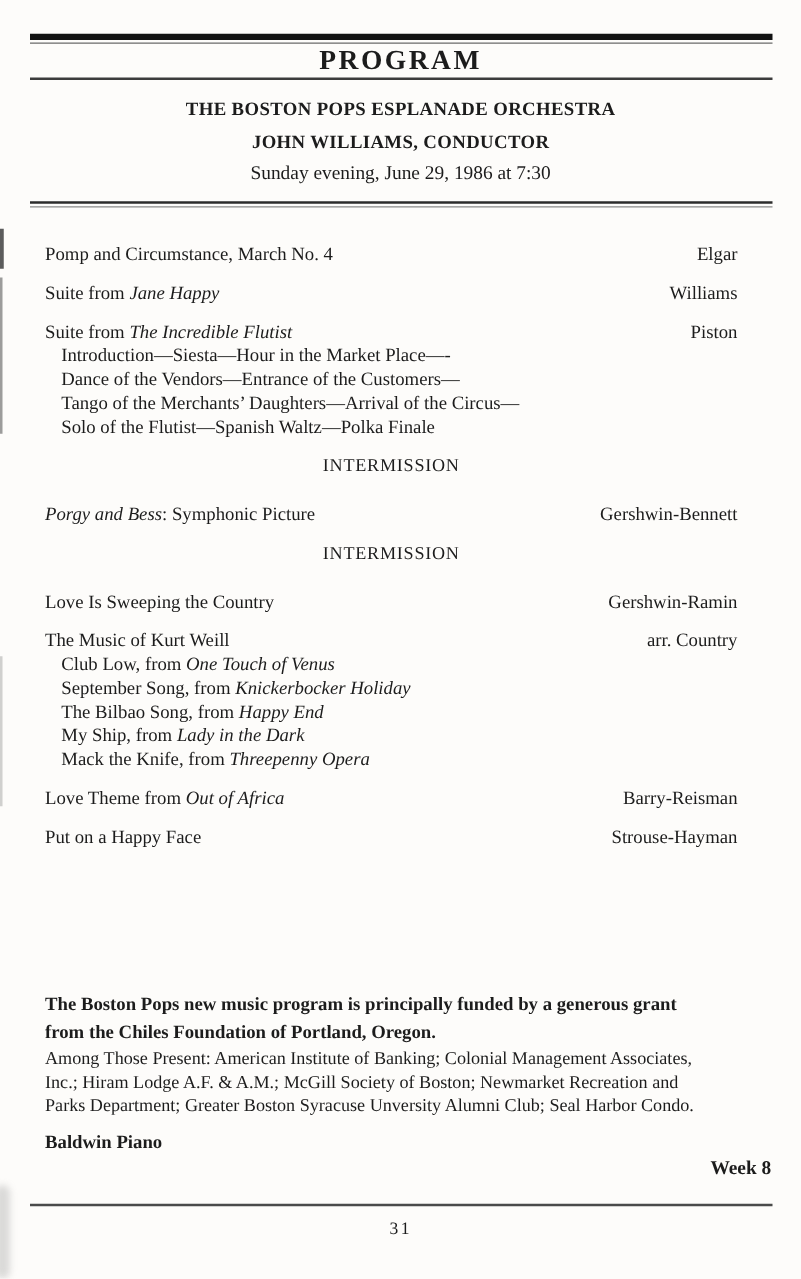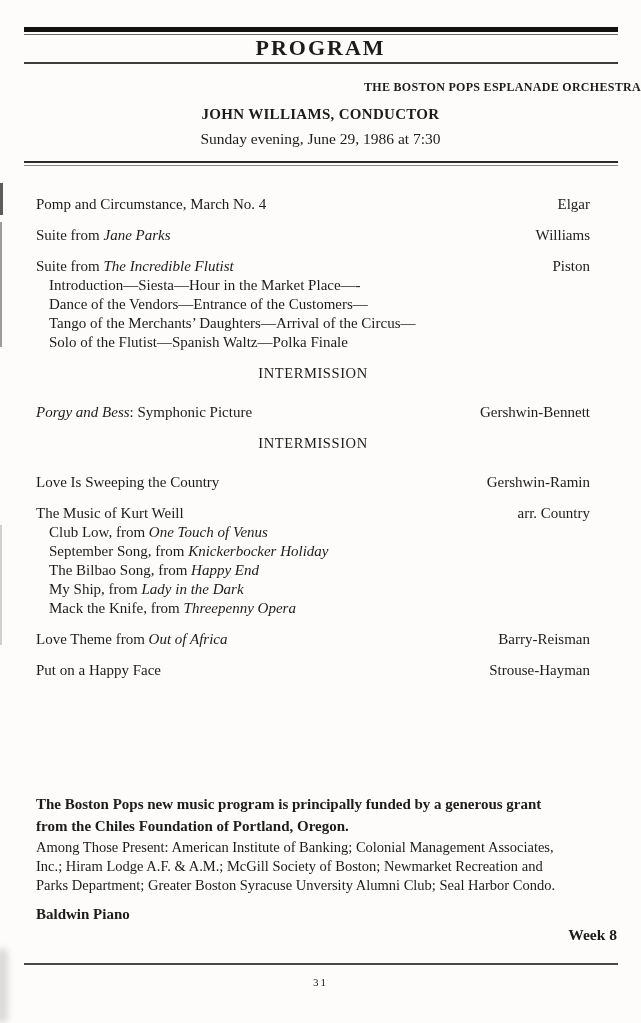--- a/index.html
+++ b/index.html
@@ -15,21 +15,21 @@
   .rule{position:absolute;left:24px;right:23px;}
   #rule-top-thick{top:27px;height:5px;background:#121212;}
   #rule-top-thin{top:34px;height:1px;background:#6a6a6a;}
   #page-title{
     top:36px;left:0;right:0;text-align:center;
     font-size:22px;font-weight:bold;letter-spacing:2px;
     line-height:24px;
   }
   #rule-under-title{top:62px;height:2px;background:#3c3c3c;}
   .center-line{left:0;right:0;text-align:center;}
-  #orchestra-line{top:80px;font-size:12px;font-weight:bold;letter-spacing:.3px;text-align:right;}
+  #orchestra-line{top:80px;font-size:15px;font-weight:bold;letter-spacing:.3px;}
   #conductor-line{top:106px;font-size:15px;font-weight:bold;letter-spacing:.3px;}
   #datetime-line{top:130px;font-size:15.5px;}
   #rule-mid-a{top:161px;height:2px;background:#2c2c2c;}
   #rule-mid-b{top:165px;height:1px;background:#8a8a8a;}
 
   #program-list{
     position:absolute;top:187px;left:36px;right:51px;
     padding-top:8px;
     font-size:15px;line-height:19px;
   }
@@ -43,21 +43,21 @@
     font-size:14.5px;letter-spacing:.6px;
   }
 
   #notes-section{position:absolute;top:793px;left:36px;right:56px;}
   #funding-note{font-weight:bold;font-size:15px;line-height:22px;margin-bottom:1px;white-space:nowrap;}
   #among-note{font-size:14.5px;line-height:19px;white-space:nowrap;}
   #philips-note{margin-top:8px;font-size:14.5px;line-height:19px;white-space:nowrap;}
   #piano-note{margin-top:10px;font-size:15px;line-height:19px;font-weight:bold;}
 
   #footer-rule{top:963px;height:2px;background:#4a4a4a;}
-  #page-number{top:976px;left:0;right:0;text-align:center;font-size:11px;letter-spacing:2px;}
+  #page-number{top:976px;left:0;right:0;text-align:center;font-size:14px;letter-spacing:2px;}
   #week-label{top:926px;right:24px;font-size:15.5px;font-weight:bold;}
 
   
   .edge-line{position:absolute;left:0;width:2px;background:#4d4d4d;}
   #edge-line-1{top:183px;height:32px;opacity:.85;width:3px;}
   #edge-line-2{top:222px;height:125px;opacity:.55;}
   #edge-line-3{top:525px;height:120px;opacity:.25;}
   #edge-blob{
     position:absolute;left:-4px;top:948px;width:12px;height:75px;
     background:#9a9a9a;opacity:.35;filter:blur(3px);border-radius:6px;
@@ -84,21 +84,21 @@
 
 <div class="rule" id="rule-mid-a"></div>
 <div class="rule" id="rule-mid-b"></div>
 
 <div id="program-list">
     <div class="item">
       <div class="line"><span>Pomp and Circumstance, March No. 4</span></div>
       <span class="composer">Elgar</span>
     </div>
     <div class="item">
-      <div class="line"><span>Suite from </span><span class="it">Jane Parks</span></div>
+      <div class="line"><span>Suite from </span><span class="it">Jane Happy</span></div>
       <span class="composer">Williams</span>
     </div>
     <div class="item">
       <div class="line"><span>Suite from </span><span class="it">The Incredible Flutist</span></div>
       <div class="line indent"><span>Introduction—Siesta—Hour in the Market Place—-</span></div>
       <div class="line indent"><span>Dance of the Vendors—Entrance of the Customers—</span></div>
       <div class="line indent"><span>Tango of the Merchants’ Daughters—Arrival of the Circus—</span></div>
       <div class="line indent"><span>Solo of the Flutist—Spanish Waltz—Polka Finale</span></div>
       <span class="composer">Piston</span>
     </div>

